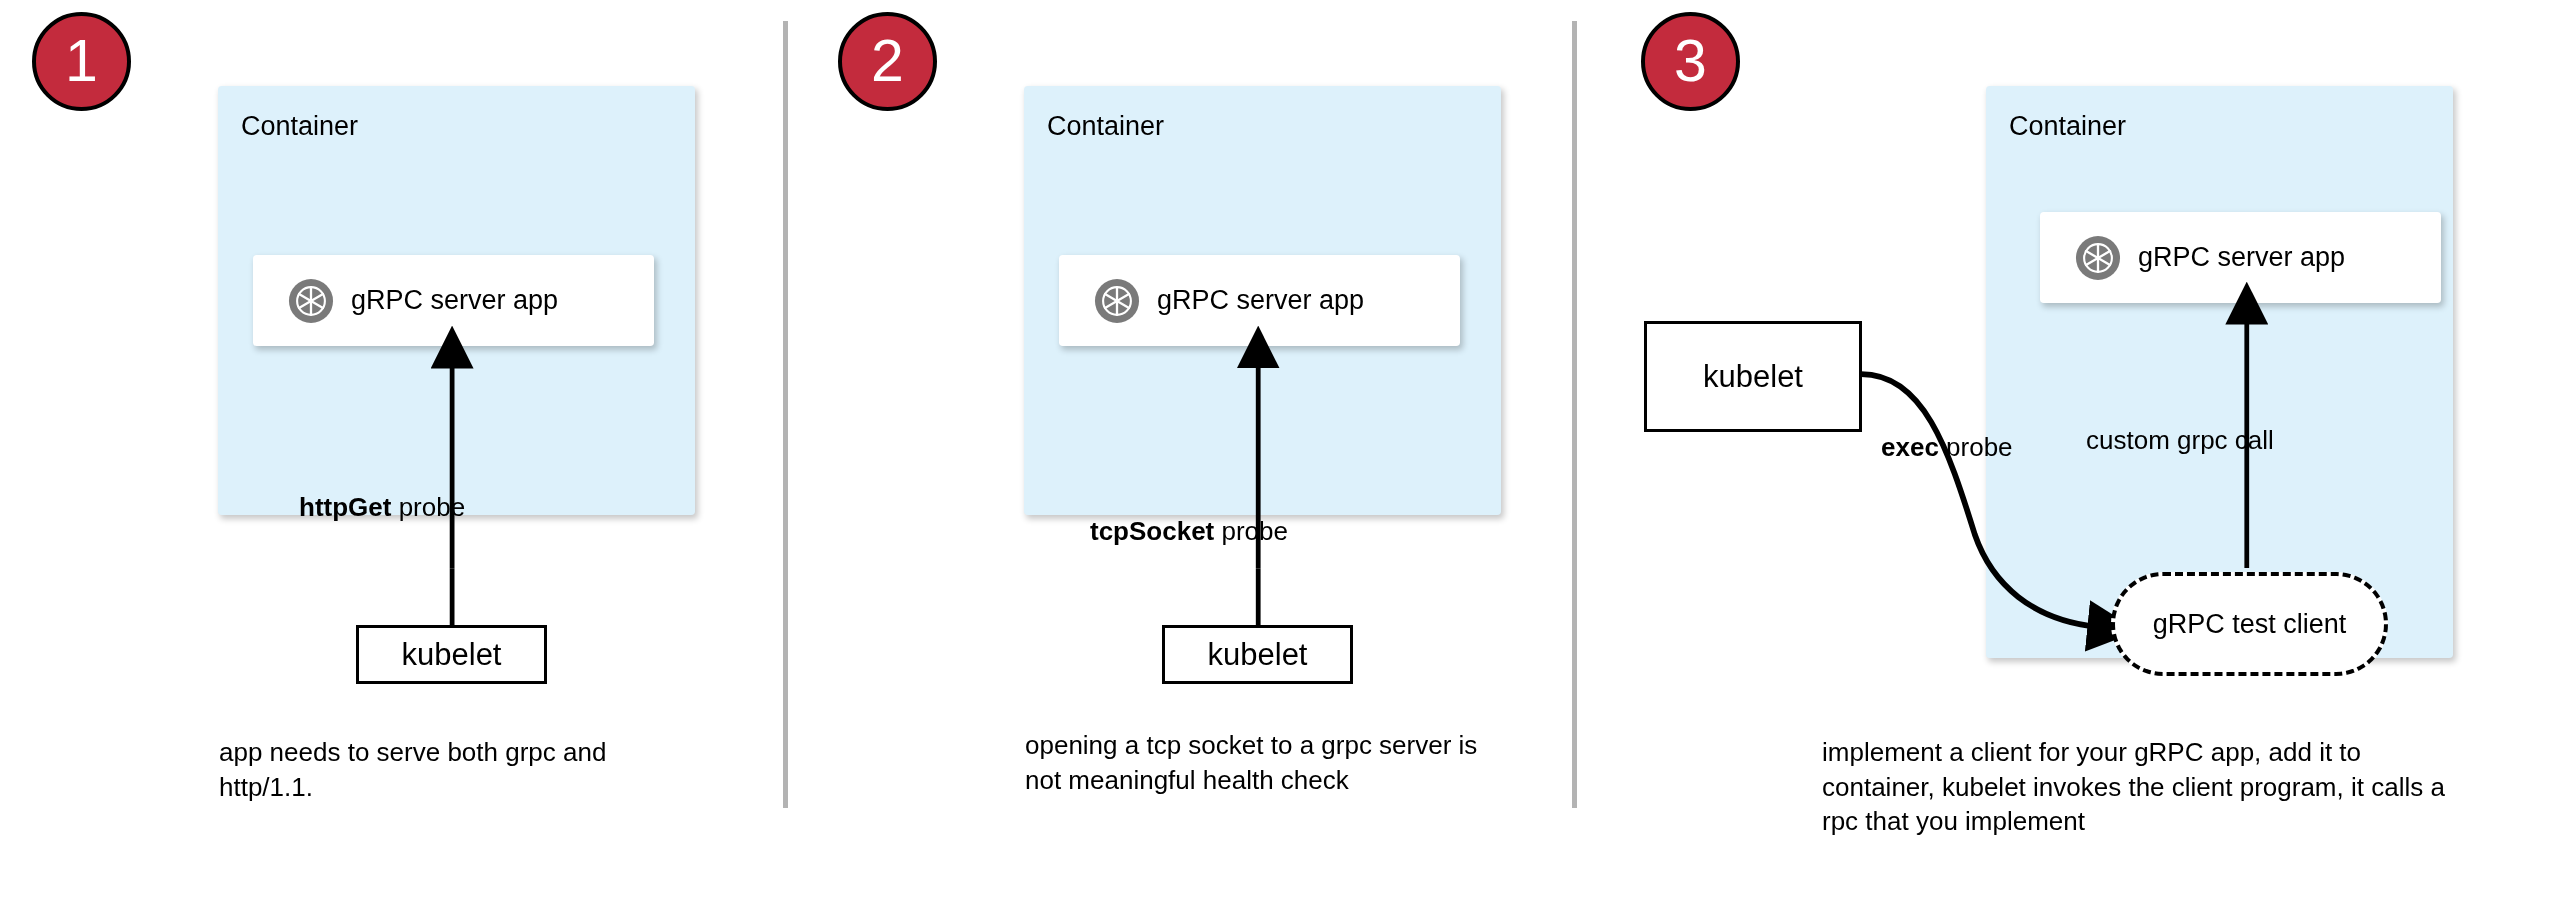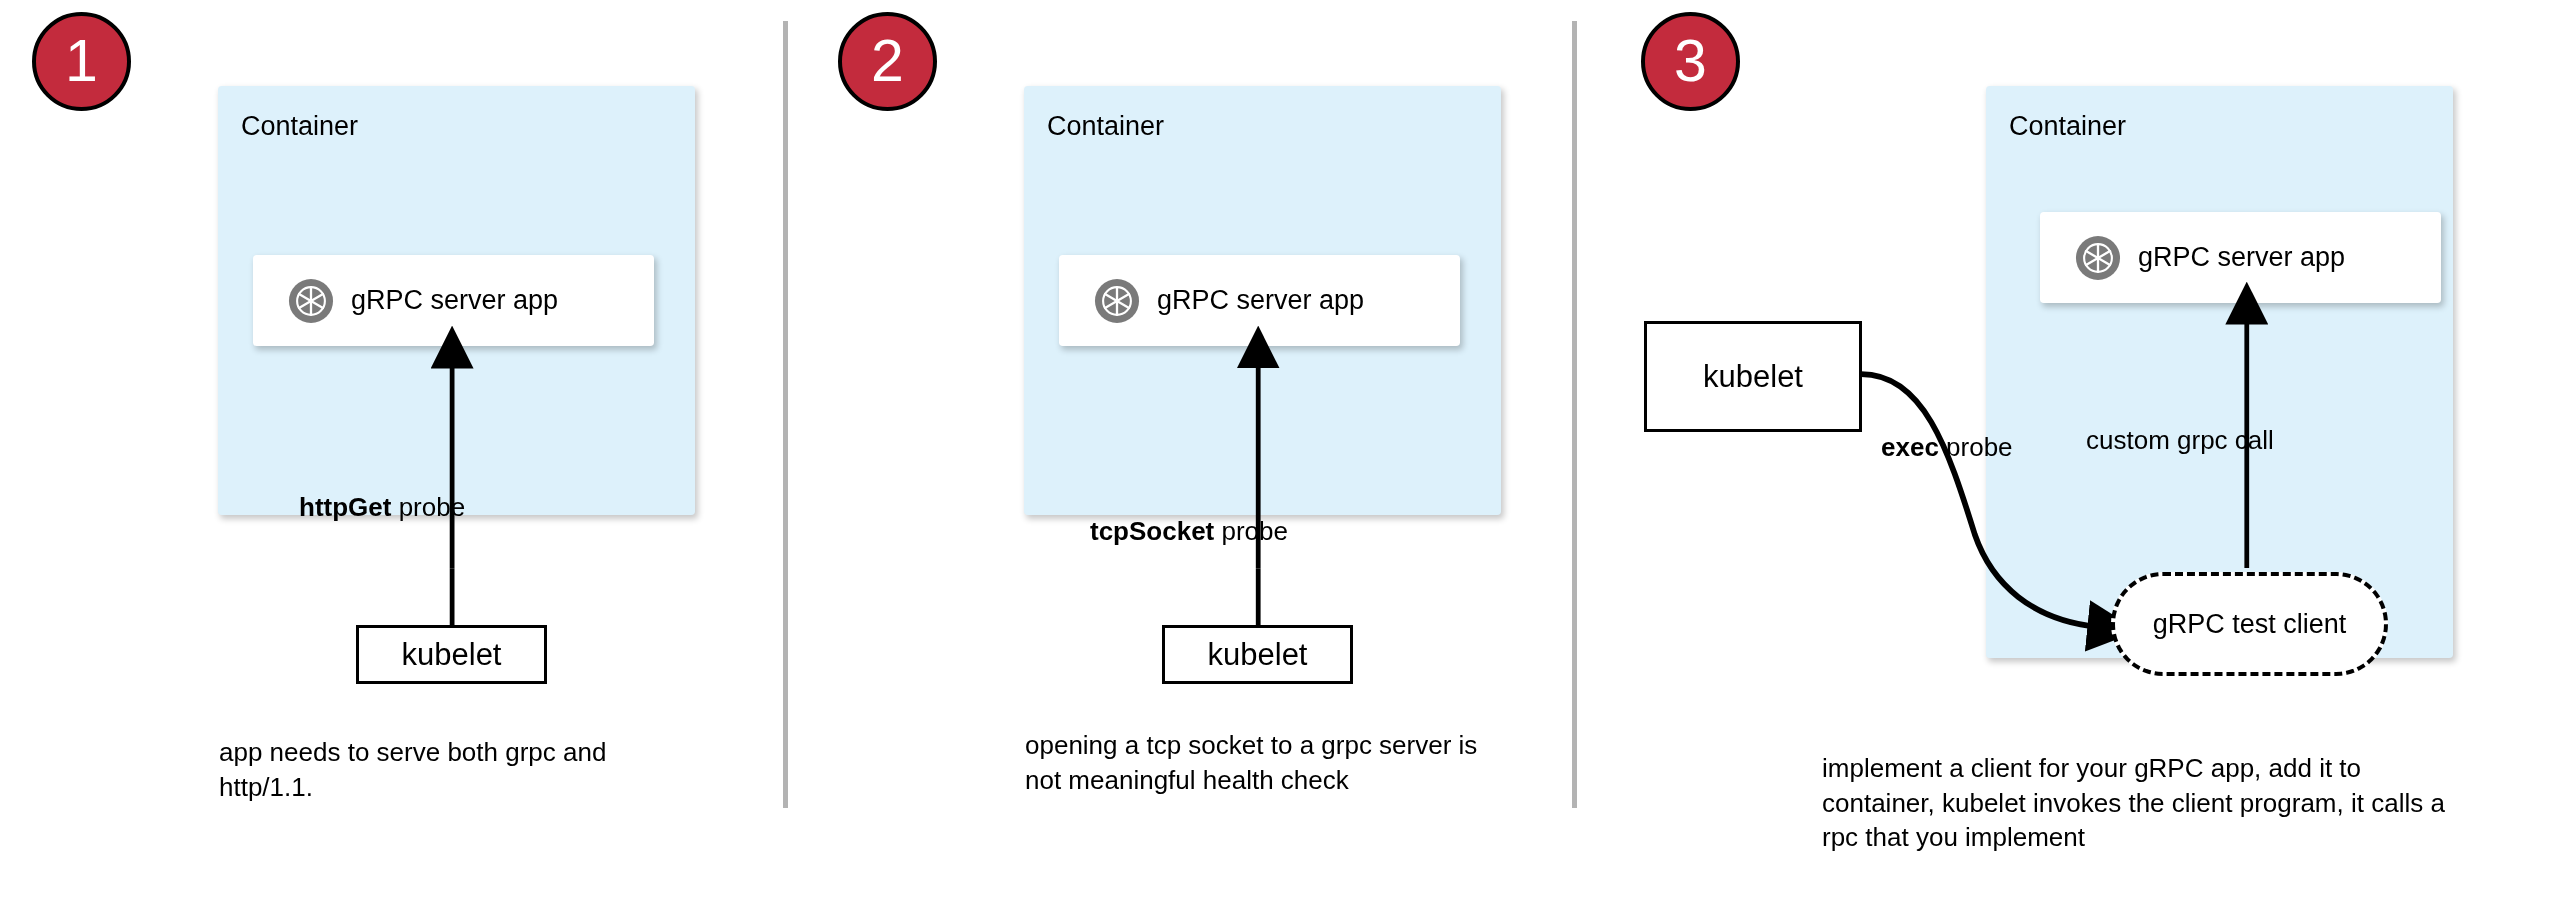--- a/index.html
+++ b/index.html
@@ -330,15 +330,15 @@
   <div class="edge-label" style="left:280px; top:434px;margin-left:27px;">
     <b>exec</b><span> probe</span>
   </div>
 
   <div class="edge-label" style="left:512px; top:427px;">custom grpc call</div>
 
   <div class="test-client" style="left:537px; top:572px; width:277px; height:104px;">
     <span>gRPC test client</span>
   </div>
 
-  <div class="caption" style="left:248px; top:735px; width:649px;margin-top:16px;">implement a client for your gRPC app, add it to container, kubelet invokes the client program, it calls a rpc that you implement</div>
+  <div class="caption" style="left:248px; top:735px; width:649px;">implement a client for your gRPC app, add it to container, kubelet invokes the client program, it calls a rpc that you implement</div>
 </div>
 
 
 </body></html>

